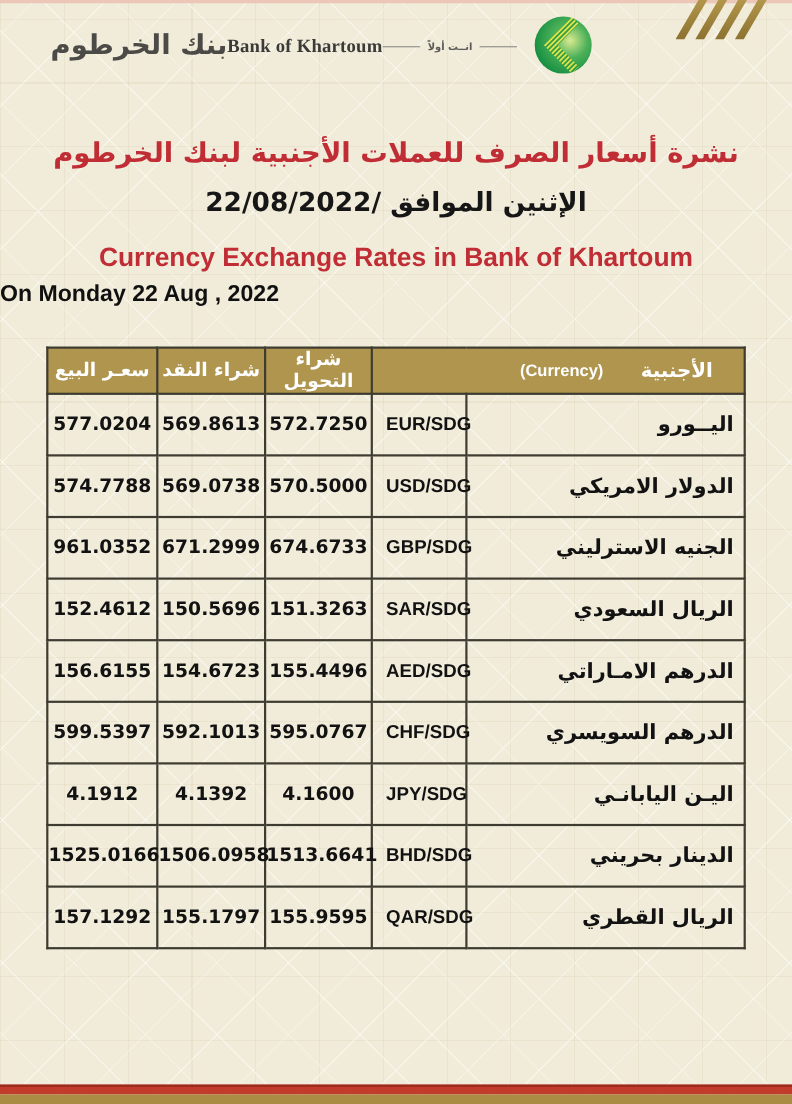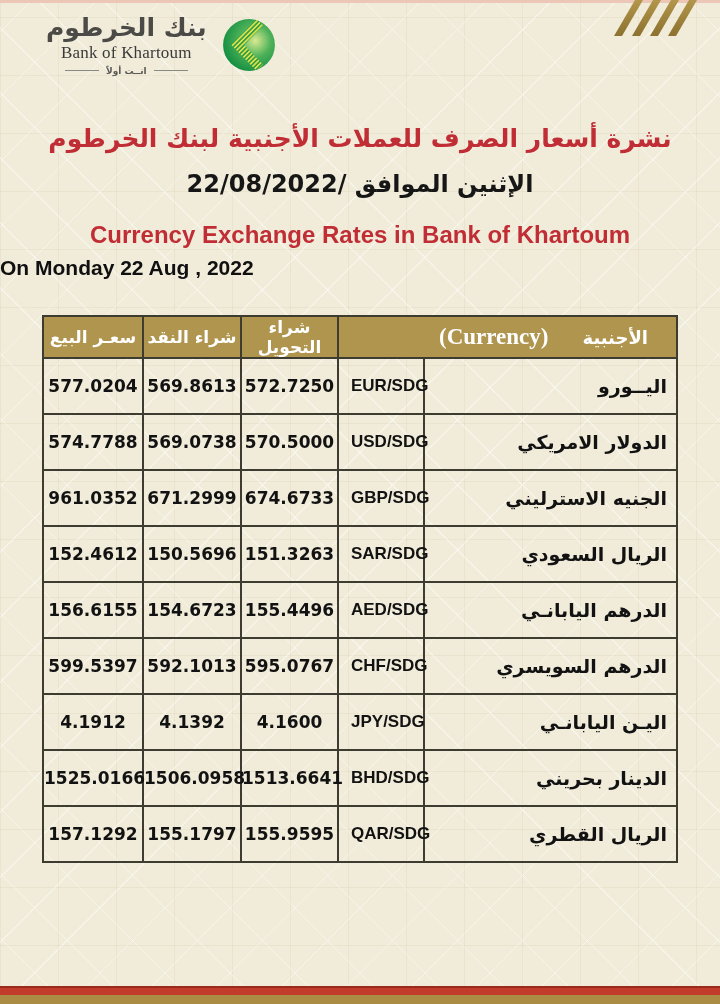--- a/index.html
+++ b/index.html
@@ -13,23 +13,23 @@
       repeating-linear-gradient(-45deg, rgba(255,255,255,0.40) 0px, rgba(255,255,255,0.40) 1px, transparent 1px, transparent 46px),
       repeating-linear-gradient(90deg, rgba(197,180,142,0.16) 0px, rgba(197,180,142,0.16) 1px, transparent 1px, transparent 58px),
       repeating-linear-gradient(0deg, rgba(197,180,142,0.16) 0px, rgba(197,180,142,0.16) 1px, transparent 1px, transparent 58px);
     font-family:"DejaVu Sans", sans-serif;
   }
   .top-line{position:absolute;top:0;left:0;right:0;height:3px;background:#ecc7b8;}
   .corner-stripes{position:absolute;top:0;right:14px;width:92px;height:36px;}
 
   
   .logo{position:absolute;top:14px;left:46px;display:flex;align-items:center;gap:15px;}
-  .logo-text{display:flex;flex-direction:column;align-items:center;}
+  .logo-text{display:flex;flex-direction:row;align-items:center;}
   .logo-calligraphy{font-size:25px;font-weight:bold;color:#4b4a46;line-height:1.1;direction:rtl;}
-  .logo-name{font-family:"Liberation Serif", serif;font-size:17px;font-weight:normal;color:#3a3a38;letter-spacing:0.2px;margin-top:1px;}
+  .logo-name{font-family:"Liberation Serif", serif;font-size:17px;font-weight:bold;color:#3a3a38;letter-spacing:0.2px;margin-top:1px;}
   .logo-tagline{display:flex;align-items:center;gap:7px;margin-top:3px;color:#5a5955;font-size:9px;font-weight:bold;direction:rtl;}
   .logo-tagline .rule{display:inline-block;width:34px;height:1px;background:#8a8a85;}
   .logo-mark{width:54px;height:54px;}
 
   
   .title-ar{position:absolute;top:124px;left:0;width:100%;margin:0;text-align:center;
     font-size:25px;font-weight:bold;color:#c02d35;direction:rtl;}
   .date-ar{position:absolute;top:170px;left:0;width:100%;text-align:center;
     font-size:24px;font-weight:bold;color:#161616;direction:rtl;}
   .title-en{position:absolute;top:221px;left:0;width:100%;margin:0;text-align:center;
@@ -38,21 +38,21 @@
     font-family:"Liberation Sans", sans-serif;font-size:21px;font-weight:bold;color:#101010;}
 
   
   .rates-table{position:absolute;top:315px;left:42px;width:634px;
     border-collapse:collapse;table-layout:fixed;}
   .rates-table th,.rates-table td{border:2px solid #3e3c31;padding:0;}
   .rates-table thead th{background:#b0954f;color:#ffffff;height:38px;
     font-size:17px;font-weight:bold;text-align:center;}
   .currency-head{display:flex;justify-content:flex-end;align-items:center;gap:34px;
     padding-right:28px;font-size:18px;}
-  .currency-head .en{font-family:Liberation Serif, serif;font-size:23px;margin-left:32px;}
+  .currency-head .en{font-family:Liberation Sans, sans-serif;font-size:15px;margin-left:32px;}
   .rates-table tbody td{height:54px;text-align:center;vertical-align:middle;
     font-size:17px;font-weight:bold;color:#121212;}
   .rates-table td.code{font-family:"Liberation Sans", sans-serif;font-size:17px;padding-left:12px;}
   .rates-table td.name{direction:rtl;text-align:right;padding:0 9px;font-size:19px;}
 
   
   .footer-red{position:absolute;left:0;right:0;bottom:9px;height:9px;
     background:#c23c2b;border-top:2px solid #992a1c;box-sizing:border-box;}
   .footer-gold{position:absolute;left:0;right:0;bottom:0;height:9px;background:#ab8c44;}
 </style>
@@ -163,21 +163,21 @@
         <td>150.5696</td>
         <td>151.3263</td>
         <td class="code">SAR/SDG</td>
         <td class="name">الريال السعودي</td>
       </tr>
       <tr>
         <td>156.6155</td>
         <td>154.6723</td>
         <td>155.4496</td>
         <td class="code">AED/SDG</td>
-        <td class="name">الدرهم اليابانـي</td>
+        <td class="name">الدرهم الامـاراتي</td>
       </tr>
       <tr>
         <td>599.5397</td>
         <td>592.1013</td>
         <td>595.0767</td>
         <td class="code">CHF/SDG</td>
         <td class="name">الدرهم السويسري</td>
       </tr>
       <tr>
         <td>4.1912</td>

